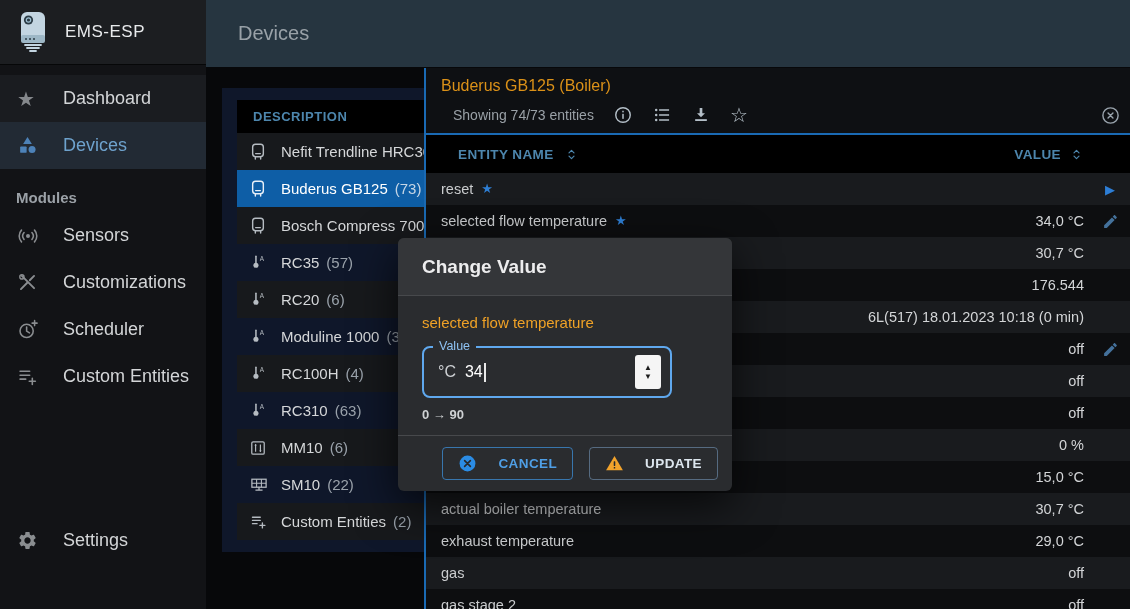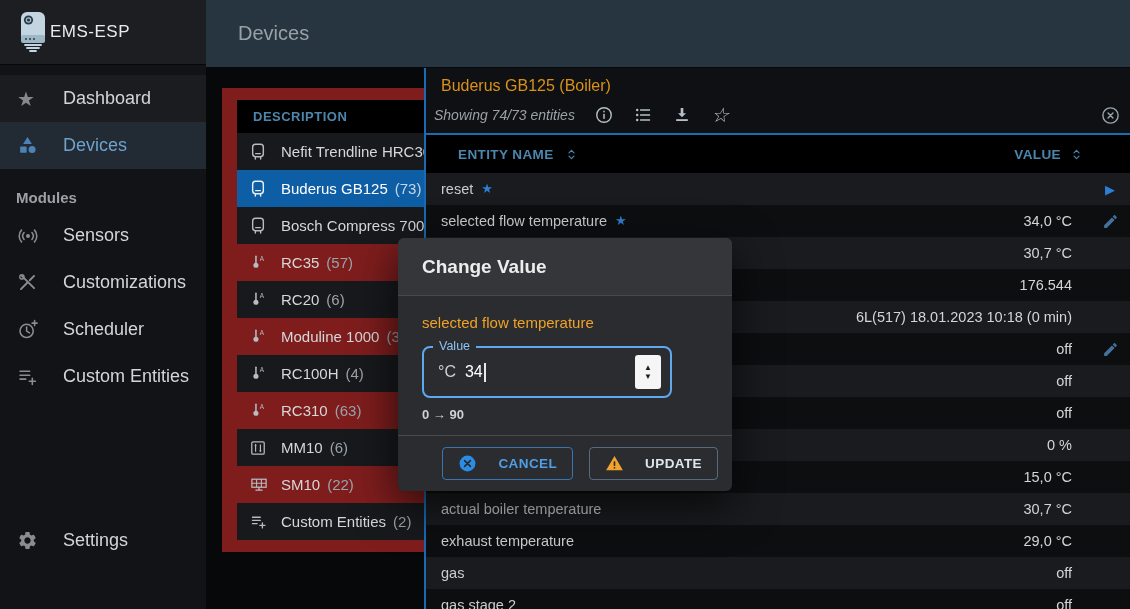--- a/index.html
+++ b/index.html
@@ -5,67 +5,67 @@
   html,body{margin:0;padding:0;background:#07080a;}
   .app{position:relative;width:1130px;height:609px;background:#07080a;overflow:hidden;
        font-family:"Liberation Sans",sans-serif;-webkit-font-smoothing:antialiased;}
 
   
   .topbar{position:absolute;left:206px;top:0;width:924px;height:67px;background:#263540;z-index:2;}
   .topbar h1{margin:0;padding-left:32px;line-height:67px;font-size:20px;font-weight:400;color:#99a1a7;}
 
   
   .sidebar{position:absolute;left:0;top:0;width:206px;height:609px;background:#121316;z-index:4;}
-  .logo-bar{height:64px;background:#1c1e21;border-bottom:1px solid #060708;display:flex;align-items:center;padding-left:16px;}
+  .logo-bar{height:64px;background:#1c1e21;border-bottom:1px solid #060708;display:flex;align-items:center;padding-left:16px;gap:15px;}
   .logo-title{font-size:17px;color:#e8eaec;letter-spacing:.5px;}
   .nav-item{height:47px;display:flex;align-items:center;padding-left:17px;cursor:pointer;}
   .nav-ic{width:46px;display:flex;align-items:center;color:#8a8d90;}
   .nav-label{font-size:18px;color:#d3d5d7;}
   .nav-item.first{margin-top:10px;background:#1a1c20;}
   .nav-item.active{background:#222a34;}
   .nav-item.active .nav-ic{color:#4d82b8;}
   .nav-item.active .nav-label{color:#6ea2cd;}
   .star-glyph{font-size:20px;line-height:1;color:#85888c;}
   .section-label{margin:20px 0 6px 16px;font-size:15px;font-weight:700;color:#9ba1a7;}
   .bottom-nav{position:absolute;left:0;right:0;top:517px;}
 
   
-  .device-card{position:absolute;left:222px;top:88px;width:300px;height:464px;background:#7f1d1d;
+  .device-card{position:absolute;left:222px;top:88px;width:300px;height:464px;background:#0f172a;
                padding:12px 0 0 15px;box-sizing:border-box;z-index:1;}
   .dev-header{height:33px;background:#000;display:flex;align-items:center;padding-left:16px;
               font-size:13px;font-weight:700;letter-spacing:.5px;color:#4d86ad;}
   .dev-row{height:37px;display:flex;align-items:center;padding-left:13px;font-size:15px;color:#d5d7d9;
            white-space:nowrap;cursor:pointer;}
   .dev-row:nth-child(even){background:#17191c;}
   .dev-row.selected{background:#0e5ea6;color:#fff;}
   .dev-ic{width:31px;display:flex;align-items:center;color:#b6bcc2;flex:none;}
   .dev-row.selected .dev-ic{color:#e8f0f8;}
   .dev-count{margin-left:7px;color:#9aa2ab;}
   .dev-row.selected .dev-count{color:#c6d6e6;}
 
   
   .entity-panel{position:absolute;left:424px;top:68px;width:706px;height:541px;background:#0e1013;
                 border-left:2px solid #1a6ab4;box-sizing:border-box;z-index:2;}
   .ep-title{padding:9px 0 2px 15px;font-size:16px;color:#db9118;}
-  .ep-toolbar{display:flex;align-items:center;height:36px;padding-left:8px;color:#9aa1a7;font-size:14px;
-              border-bottom:2px solid #1a6ab4;font-style:italic;}
+  .ep-toolbar{display:flex;align-items:center;height:36px;padding-left:27px;color:#9aa1a7;font-size:14px;
+              border-bottom:2px solid #1a6ab4;}
   .tool-ic{margin-left:19px;display:flex;align-items:center;color:#b4bfc8;cursor:pointer;}
   .tool-star{font-size:20px;line-height:1;color:#b7c2cb;}
   .close-ic{margin-left:auto;margin-right:9px;color:#9aa4ad;cursor:pointer;display:flex;}
   .ep-thead{height:38px;background:#000;display:flex;align-items:center;font-size:13.5px;font-weight:600;
             letter-spacing:.4px;color:#4d86ad;}
   .th-name{padding-left:32px;display:flex;align-items:center;gap:10px;cursor:pointer;}
   .th-value{margin-left:auto;margin-right:46px;display:flex;align-items:center;gap:8px;cursor:pointer;}
   .sort-ic{display:flex;color:#4d86ad;}
   .erow{height:32px;display:flex;align-items:center;position:relative;font-size:14.5px;color:#caccce;cursor:pointer;}
   .erow:nth-child(odd){background:#191b1e;}
   .erow:nth-child(even){background:#0d0e10;}
   .elabel{padding-left:15px;display:flex;align-items:center;}
   .estar{color:#2e7ed3;font-size:13px;margin:-2px 0 0 8px;}
-  .evalue{margin-left:auto;margin-right:58px;color:#d3d5d7;}
+  .evalue{margin-left:auto;margin-right:46px;color:#d3d5d7;}
   .eicon{position:absolute;right:9px;width:22px;height:22px;display:flex;align-items:center;justify-content:center;}
   .play-glyph{color:#2d7ed6;font-size:13px;line-height:1;}
   .pencil{color:#44719b;display:flex;}
 
   
   .dialog{position:absolute;left:398px;top:238px;width:334px;background:#2a2c2f;border-radius:6px;
           box-shadow:0 14px 45px rgba(0,0,0,.7);z-index:10;overflow:hidden;}
   .dlg-header{height:57px;background:#343639;border-bottom:1px solid #47494c;display:flex;align-items:center;
               padding-left:24px;font-size:19px;font-weight:700;color:#ededee;}
   .dlg-body{padding:18px 24px 0;}

